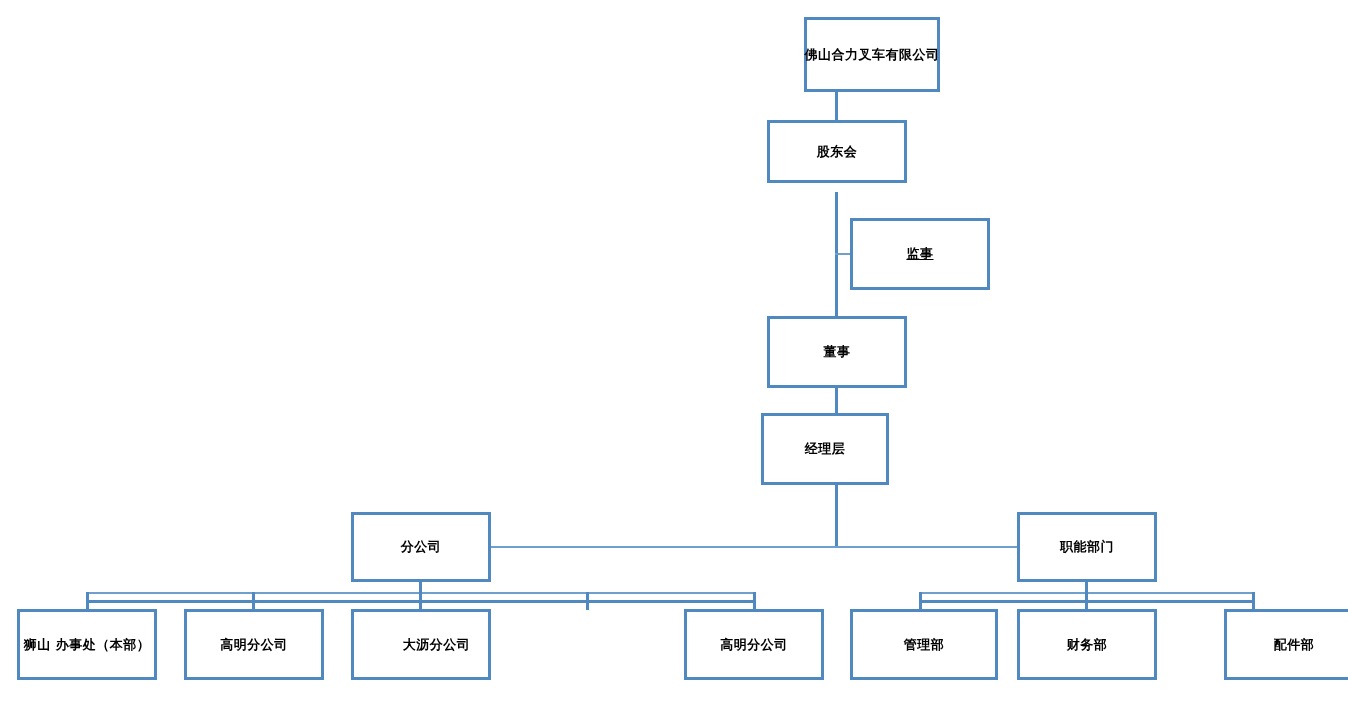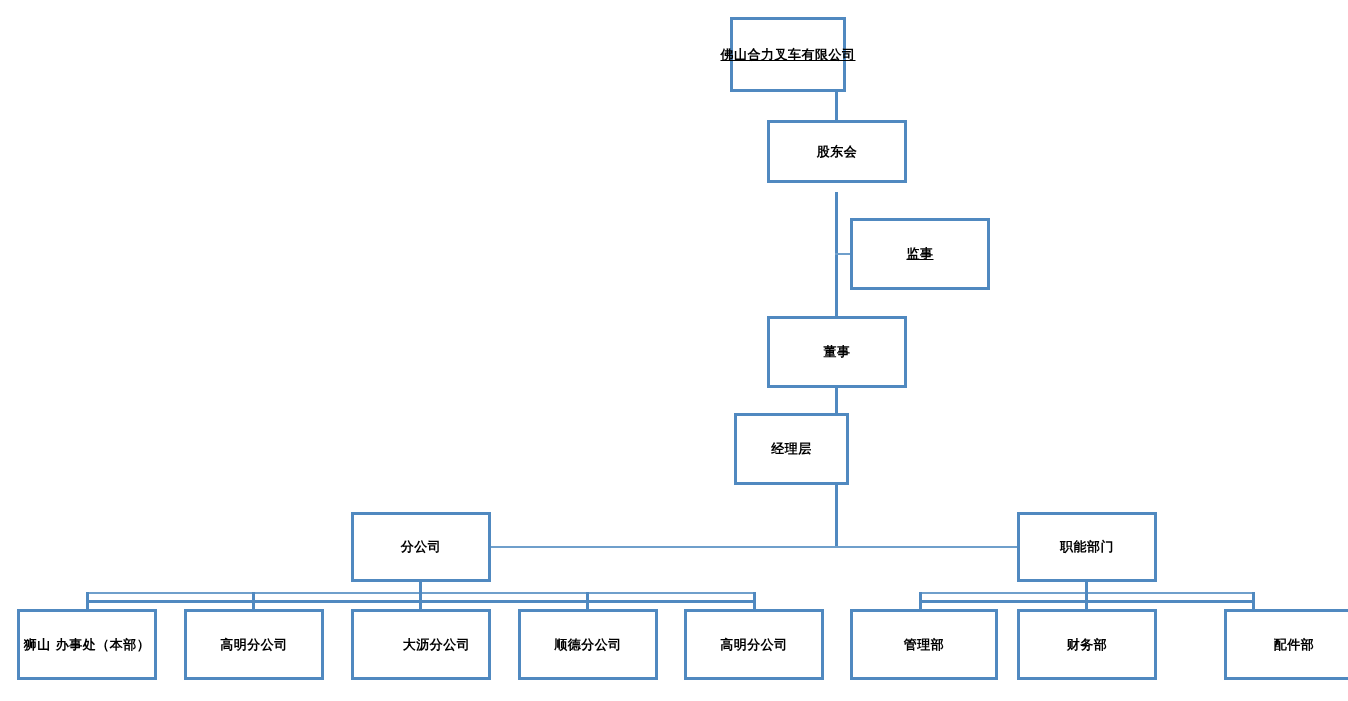--- a/index.html
+++ b/index.html
@@ -76,37 +76,37 @@
   <div class="conn v" style="left:586px; top:592px; height:18px;"></div>
   <div class="conn v" style="left:753px; top:592px; height:18px;"></div>
 
   <div class="conn v" style="left:1085px; top:582px; height:20px;"></div>
   <div class="conn thin h" style="left:919px; top:592px; width:335px;"></div>
   <div class="conn h" style="left:919px; top:600px; width:335px;"></div>
   <div class="conn v" style="left:919px; top:592px; height:18px;"></div>
   <div class="conn v" style="left:1085px; top:592px; height:18px;"></div>
   <div class="conn v" style="left:1252px; top:592px; height:18px;"></div>
 
-  <div class="node" style="left:730px; top:17px; width:116px; height:75px;text-decoration:underline;">
+  <div class="node" style="left:804px; top:17px; width:136px; height:75px;">
     <span class="node-label">佛山合力叉车有限公司</span>
   </div>
 
   <div class="node" style="left:767px; top:120px; width:140px; height:63px;">
     <span class="node-label">股东会</span>
   </div>
 
   <div class="node" style="left:850px; top:218px; width:140px; height:72px;text-decoration:underline;">
     <span class="node-label">监事</span>
   </div>
 
   <div class="node" style="left:767px; top:316px; width:140px; height:72px;">
     <span class="node-label">董事</span>
   </div>
 
-  <div class="node" style="left:734px; top:413px; width:115px; height:72px;">
+  <div class="node" style="left:761px; top:413px; width:128px; height:72px;">
     <span class="node-label">经理层</span>
   </div>
 
   <div class="node" style="left:351px; top:512px; width:140px; height:70px;">
     <span class="node-label">分公司</span>
   </div>
 
   <div class="node" style="left:1017px; top:512px; width:140px; height:70px;">
     <span class="node-label">职能部门</span>
   </div>
@@ -116,23 +116,20 @@
   </div>
 
   <div class="node" style="left:184px; top:609px; width:140px; height:71px;">
     <span class="node-label">高明分公司</span>
   </div>
 
   <div class="node" style="left:351px; top:609px; width:140px; height:71px;padding-left:31px;">
     <span class="node-label">大沥分公司</span>
   </div>
 
-  <div class="node" style="left:518px; top:609px; width:140px; height:71px;">
-    <span class="node-label">顺德分公司</span>
-  </div>
 
   <div class="node" style="left:684px; top:609px; width:140px; height:71px;">
     <span class="node-label">高明分公司</span>
   </div>
 
   <div class="node" style="left:850px; top:609px; width:148px; height:71px;">
     <span class="node-label">管理部</span>
   </div>
 
   <div class="node" style="left:1017px; top:609px; width:140px; height:71px;">

